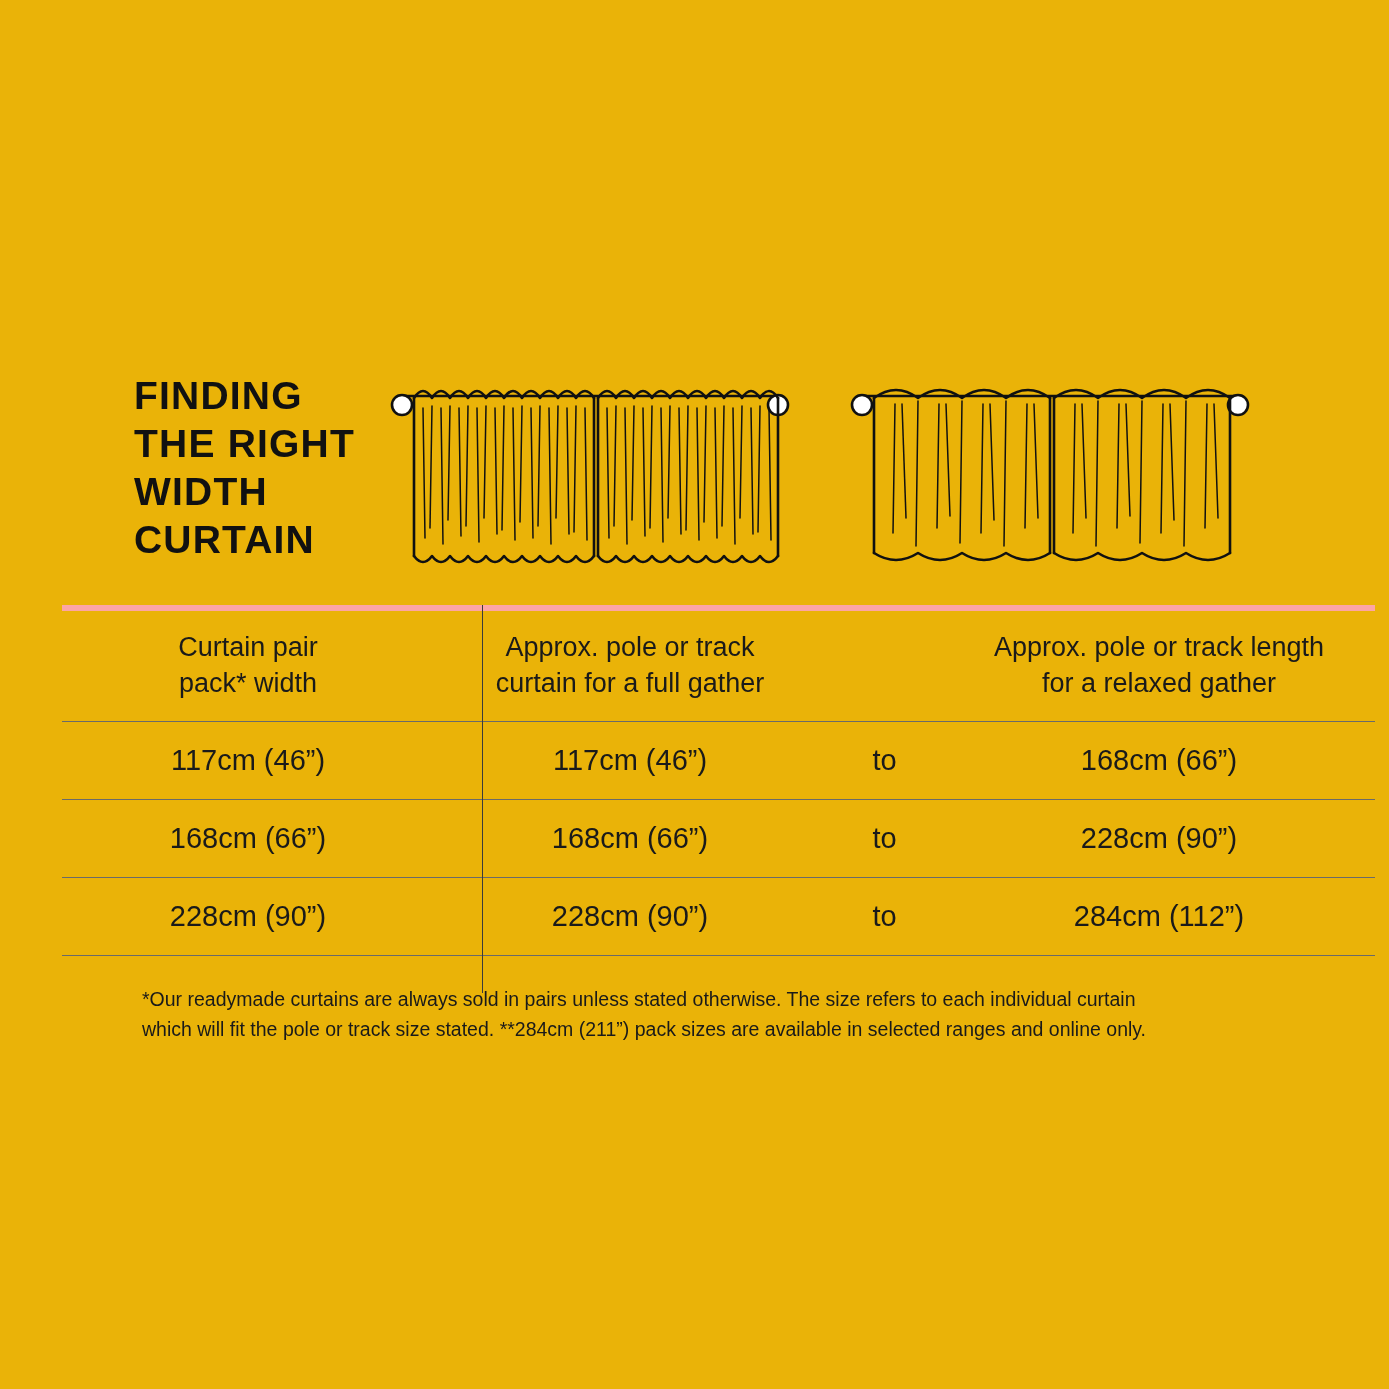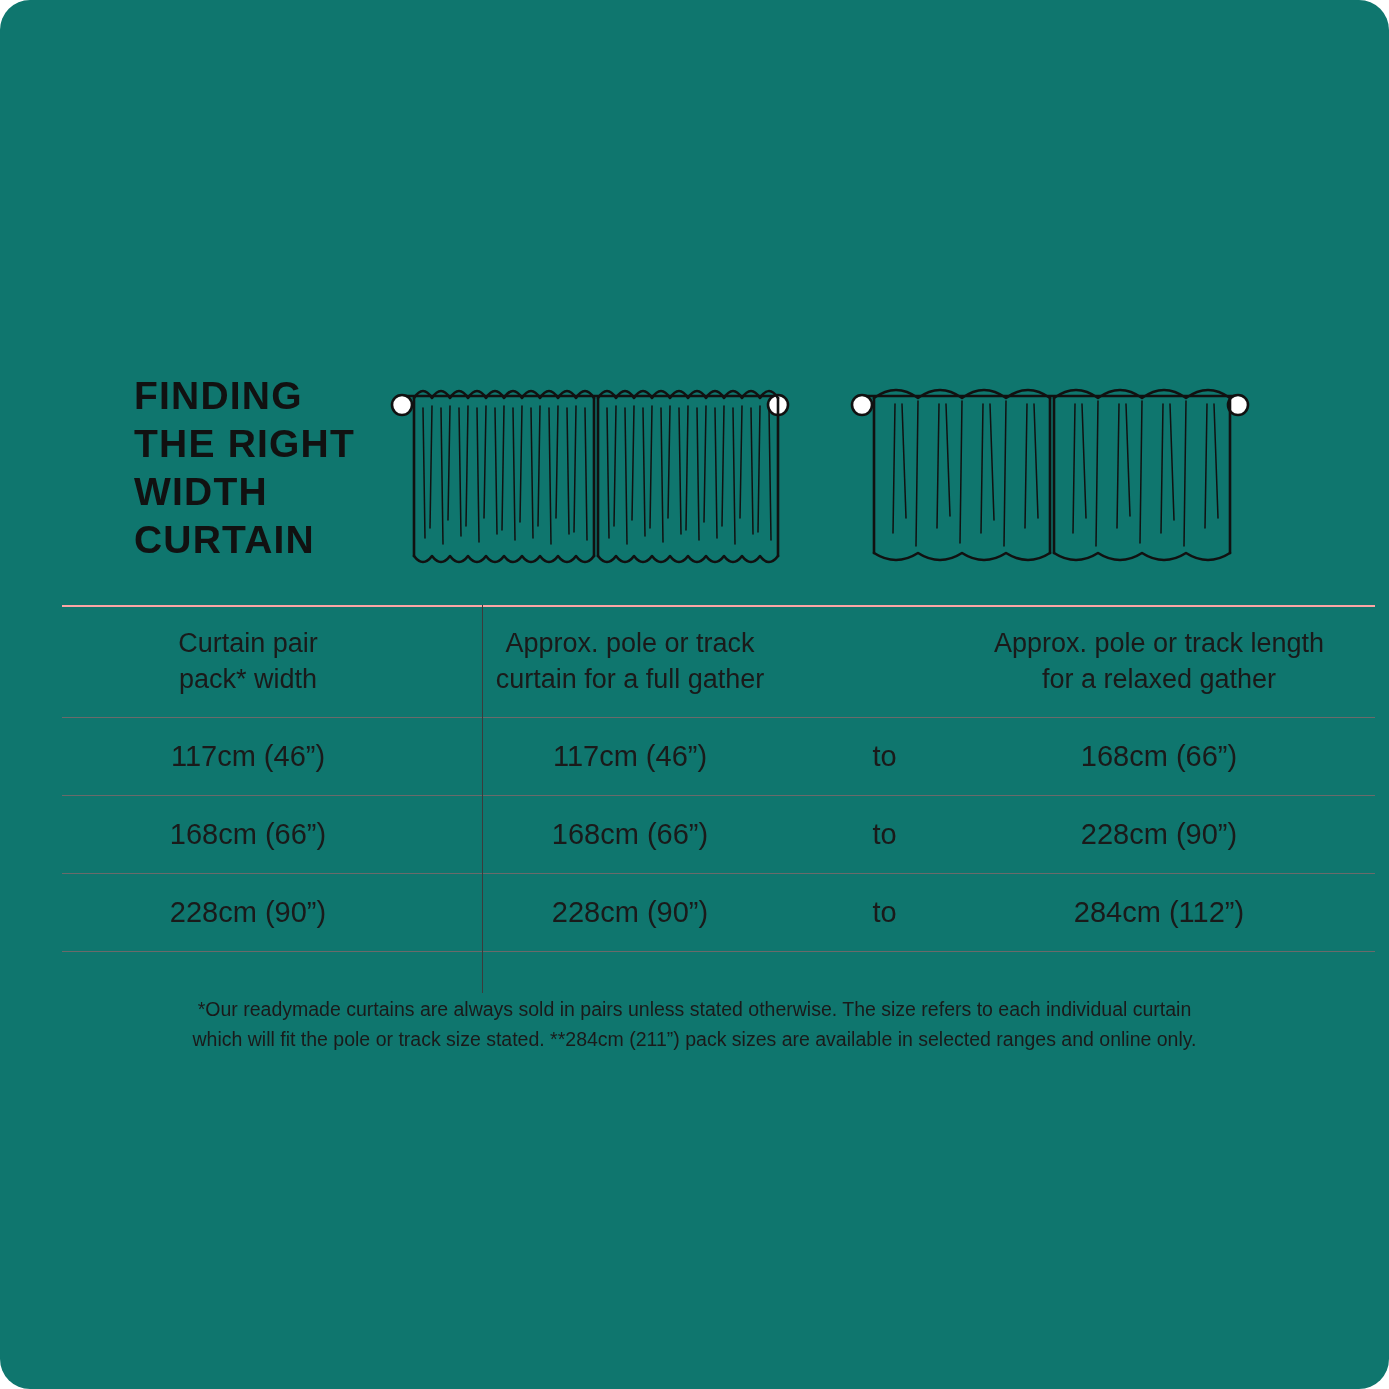--- a/index.html
+++ b/index.html
@@ -11,22 +11,21 @@
     width: 1389px;
     height: 1389px;
     font-family: "Liberation Sans", sans-serif;
     color: #1a1a1a;
     overflow: hidden;
   }
   .page {
     position: relative;
     width: 1389px;
     height: 1389px;
-    background: #0f766e;
-    border-radius: 30px;
+    background: #eab308;
   }
   .content {
     position: absolute;
     left: 62px;
     top: 360px;
     width: 1265px;
   }
 
   
   .top-area {
@@ -65,21 +64,21 @@
     table-layout: fixed;
   }
   table.size-table th,
   table.size-table td {
     border-bottom: 1px solid #6a6a6a;
     text-align: center;
     vertical-align: middle;
     font-weight: 400;
   }
   table.size-table thead th {
-    border-top: 2px solid #fca5a5;
+    border-top: 6px solid #fca5a5;
     font-size: 27px;
     line-height: 36px;
     padding: 18px 6px 20px;
     color: #1a1a1a;
   }
   table.size-table tbody td {
     font-size: 29px;
     padding: 22px 6px;
     color: #1a1a1a;
     text-align: center;
@@ -93,24 +92,24 @@
   .v-divider {
     position: absolute;
     left: 420px;
     top: 245px;
     width: 1px;
     height: 388px;
     background: #3b3b3b;
   }
 
   .footnote {
-    margin-top: 42px;
+    margin-top: 28px;
     font-size: 19.5px;
     line-height: 30px;
-    text-align: center;
+    text-align: left;
     color: #1a1a1a;
     padding: 0 80px;
   }
   .footnote div { white-space: nowrap; }
 </style>
 </head>
 <body>
 
 <div class="page">
   <div class="content">

